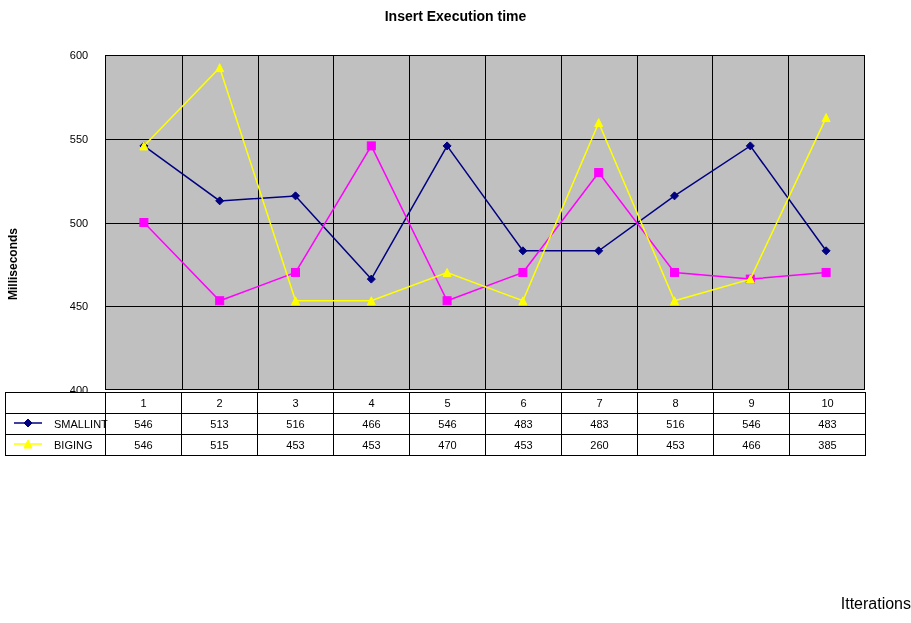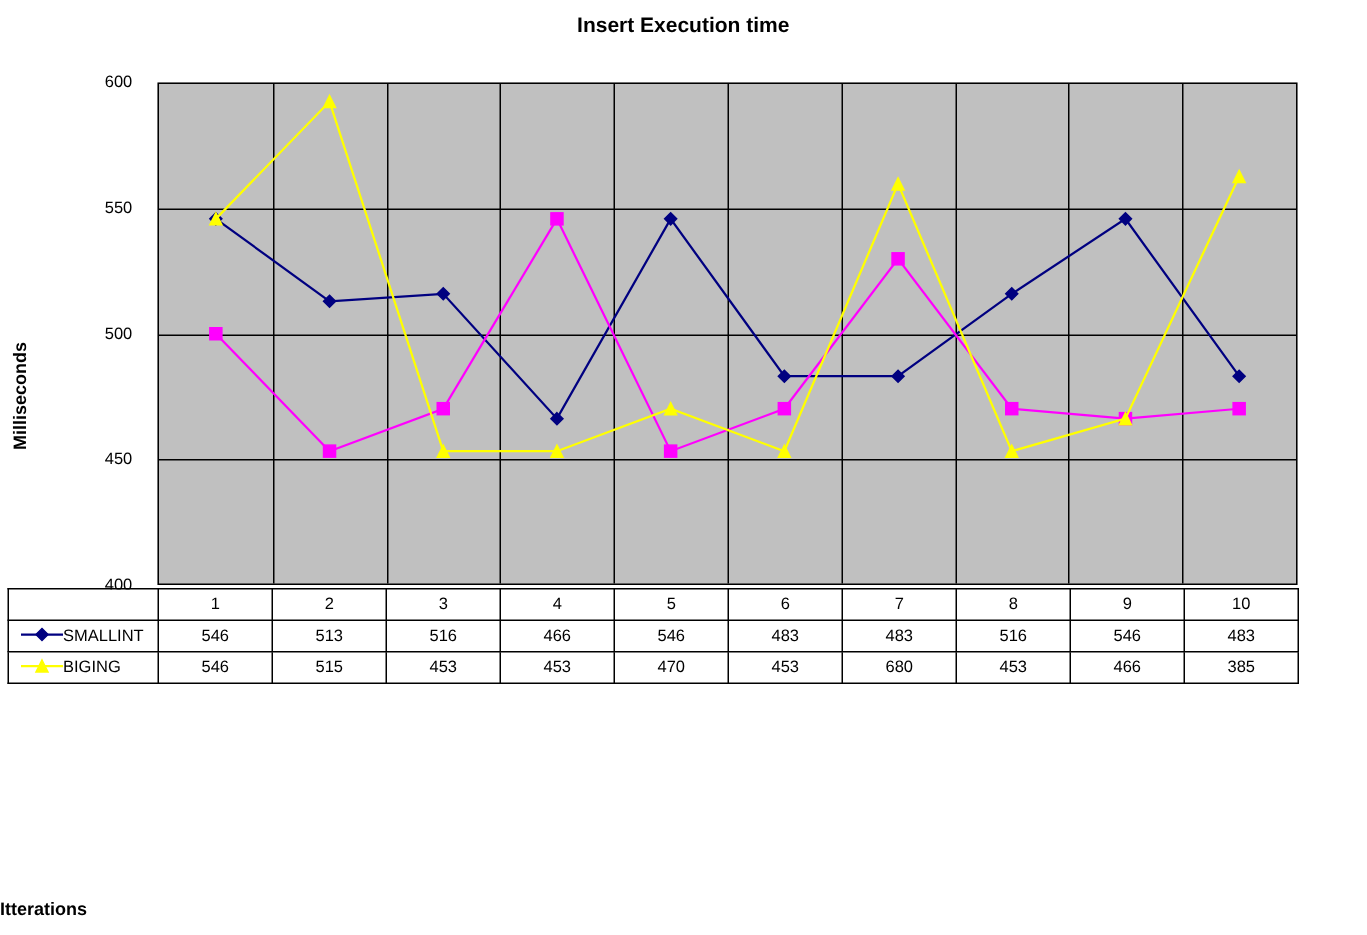--- a/index.html
+++ b/index.html
@@ -30,24 +30,24 @@
     top: 300px;
     transform: rotate(-90deg);
     transform-origin: left top;
     font-size: 12px;
     font-weight: bold;
   }
   .xlabel {
     position: absolute;
     left: 0;
     width: 100%;
-    text-align: left;
+    text-align: right;
     bottom: 10px;
-    font-size: 12px;
-    font-weight: bold;
+    font-size: 16px;
+    font-weight: normal;
   }
 
   
   .plot-wrap {
     position: absolute;
     left: 105px;   
     top: 55px;
     width: 760px;  
     height: 335px; 
   }
@@ -104,21 +104,21 @@
     font-weight: normal;
     background: #fff;
   }
   .dtable th.seriesname {
     text-align: left;
     padding-left: 4px;
   }
   .legend-cell {
     display: flex;
     align-items: center;
-    gap: 0;
+    gap: 12px;
     padding-left: 4px;
   }
 
 </style>
 </head>
 <body>
 
 <div class="page">
 
   <div class="title">Insert Execution time</div>
@@ -244,21 +244,21 @@
                 </svg></span>
               <span>BIGING</span>
             </div>
           </th>
           <td>546</td>
           <td>515</td>
           <td>453</td>
           <td>453</td>
           <td>470</td>
           <td>453</td>
-          <td>680</td>
+          <td>260</td>
           <td>453</td>
           <td>466</td>
           <td>385</td>
         </tr>
       </tbody>
     </table>
 
   <div class="xlabel">Itterations</div>
 </div>
 

